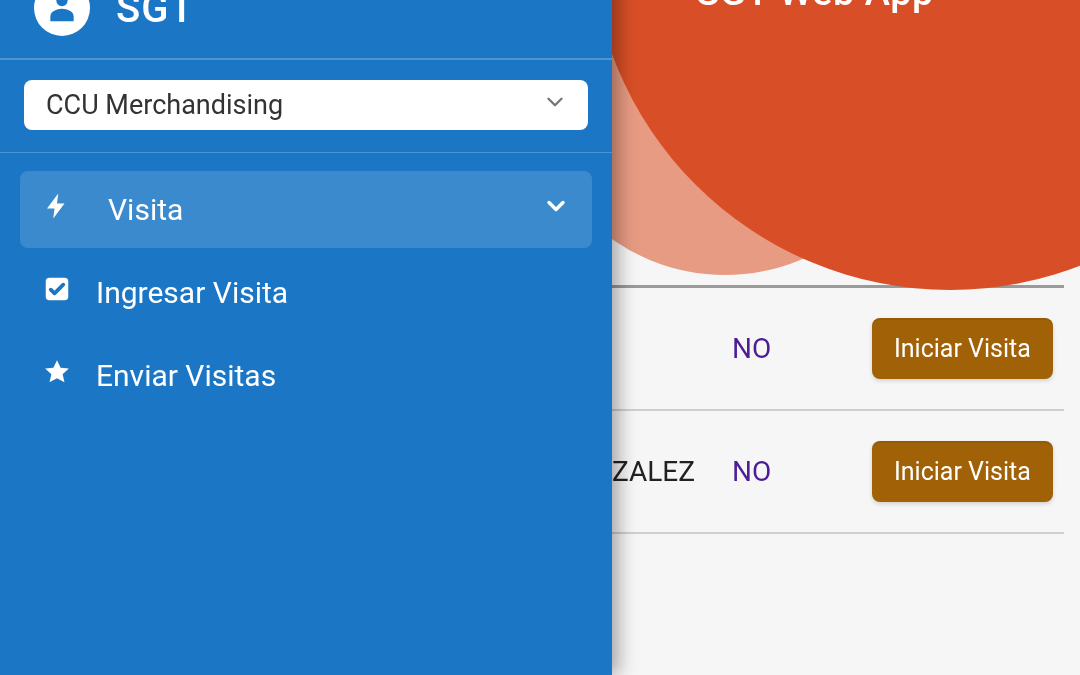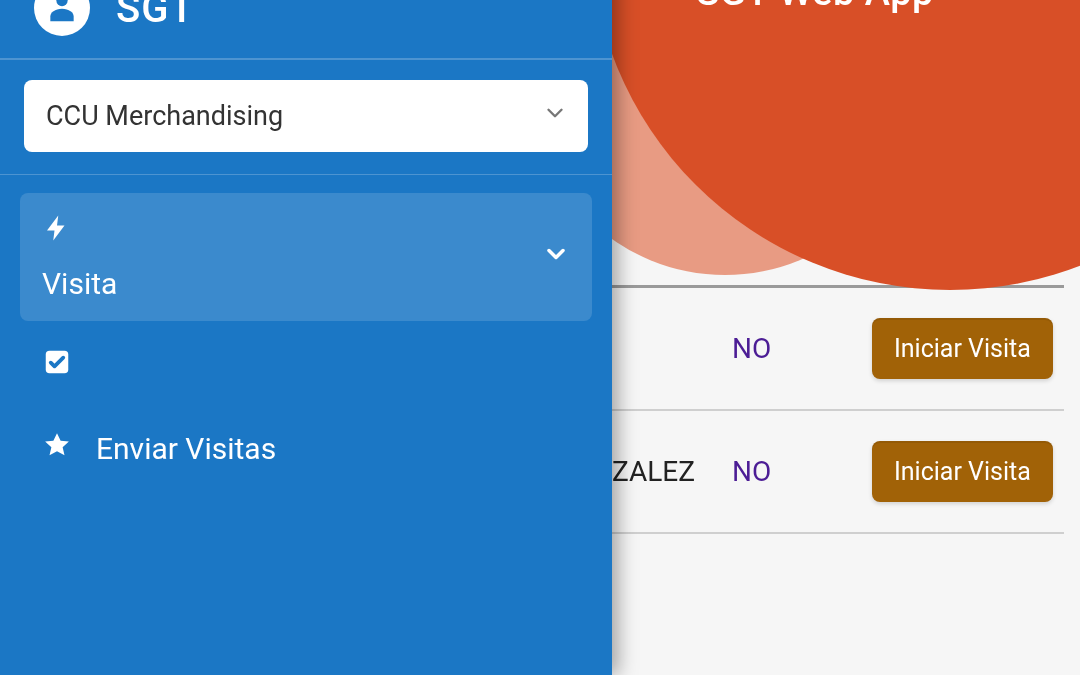--- a/index.html
+++ b/index.html
@@ -88,39 +88,39 @@
     width: 54px; height: 54px; display:flex; align-items:center; justify-content:center;
   }
   .sb-user-name { font-size: 29px; font-weight: 500; letter-spacing: 1px; }
 
   .sb-select-wrap { padding: 20px 24px 22px 24px; }
   .sb-select {
     width: 100%;
     background: #fff;
     color: #333;
     border-radius: 8px;
-    height: 72px;
+    height: 50px;
     display: flex; align-items: center; justify-content: space-between;
     padding: 0 20px 0 22px;
     font-size: 27px;
   }
   .sb-select .chev { color: #777; }
 
   .sb-menu { padding: 18px 20px 0 20px; display:flex; flex-direction:column; gap: 6px; }
   .sb-menu-item {
     display: flex; align-items: center; gap: 24px;
     padding: 20px 22px;
     border-radius: 8px;
     font-size: 30px;
   }
   .sb-menu-item.primary {
     background: rgba(255,255,255,0.14);
     justify-content: space-between;
   }
-  .sb-menu-item.primary .left { display:flex; gap: 16px; flex-direction: column; }
+  .sb-menu-item.primary .left { display:flex; align-items:center; gap: 36px; }
   .sb-menu-item svg { flex: 0 0 auto; }
 
   
   .content {
     position: absolute;
     left: 612px; top: 70px; right: 0; bottom: 0;
     padding: 40px 16px 0 0;
     color: #222;
     z-index: 2;
   }
@@ -273,20 +273,21 @@
       </span>
     </div>
 
     <div class="sb-menu-item">
       <span>
         <svg viewBox="0 0 24 24" width="30" height="30">
           <rect x="3" y="3" width="18" height="18" rx="3" fill="#fff"></rect>
           <path d="M7 12.5l3 3 7-7" fill="none" stroke="#1b77c5" stroke-width="3" stroke-linecap="round" stroke-linejoin="round"></path>
         </svg>
       </span>
+      <span>Ingresar Visita</span>
     </div>
 
     <div class="sb-menu-item">
       <span>
         <svg viewBox="0 0 24 24" width="30" height="30" fill="#fff">
           <path d="M12 2.5l2.9 6 6.6.6-5 4.6 1.5 6.5L12 16.9 6 20.2l1.5-6.5-5-4.6 6.6-.6L12 2.5z"></path>
         </svg>
       </span>
       <span>Enviar Visitas</span>
     </div>

